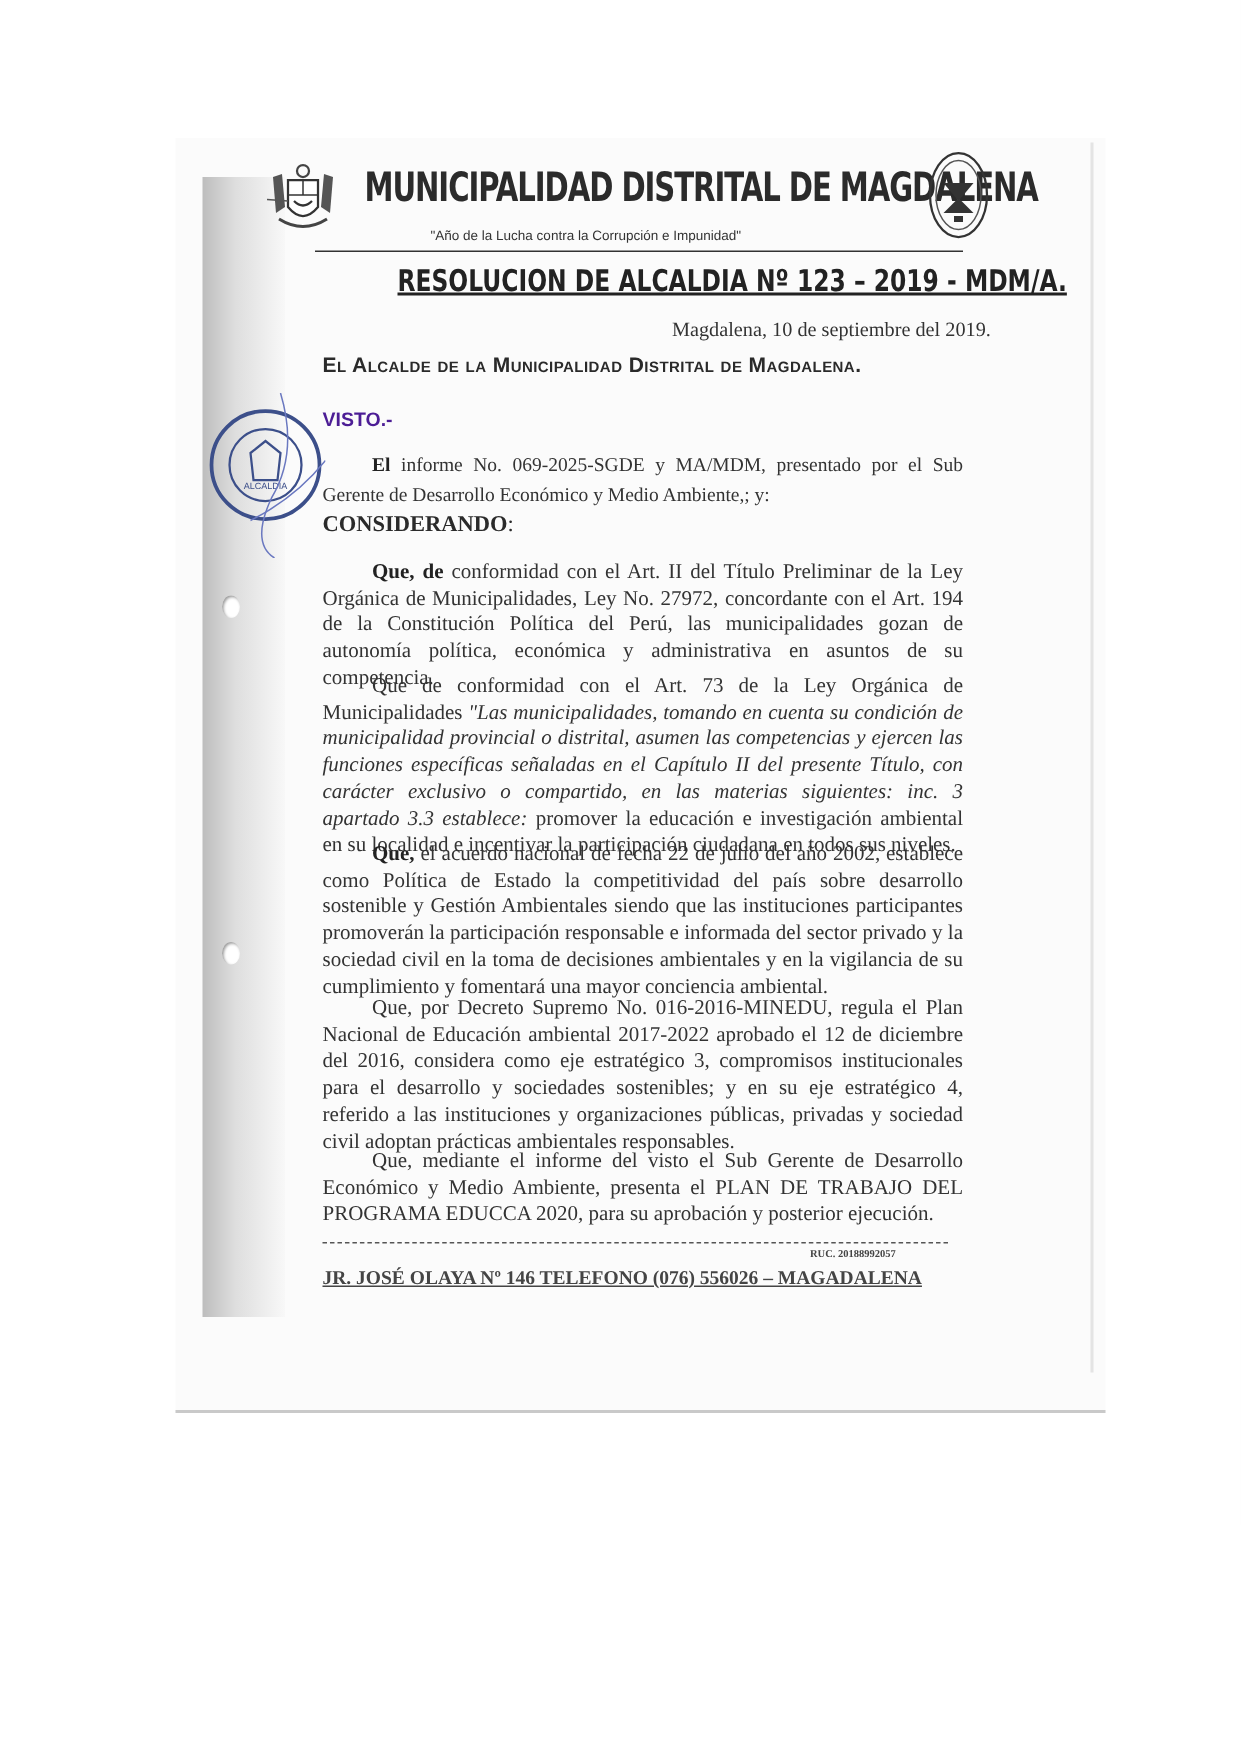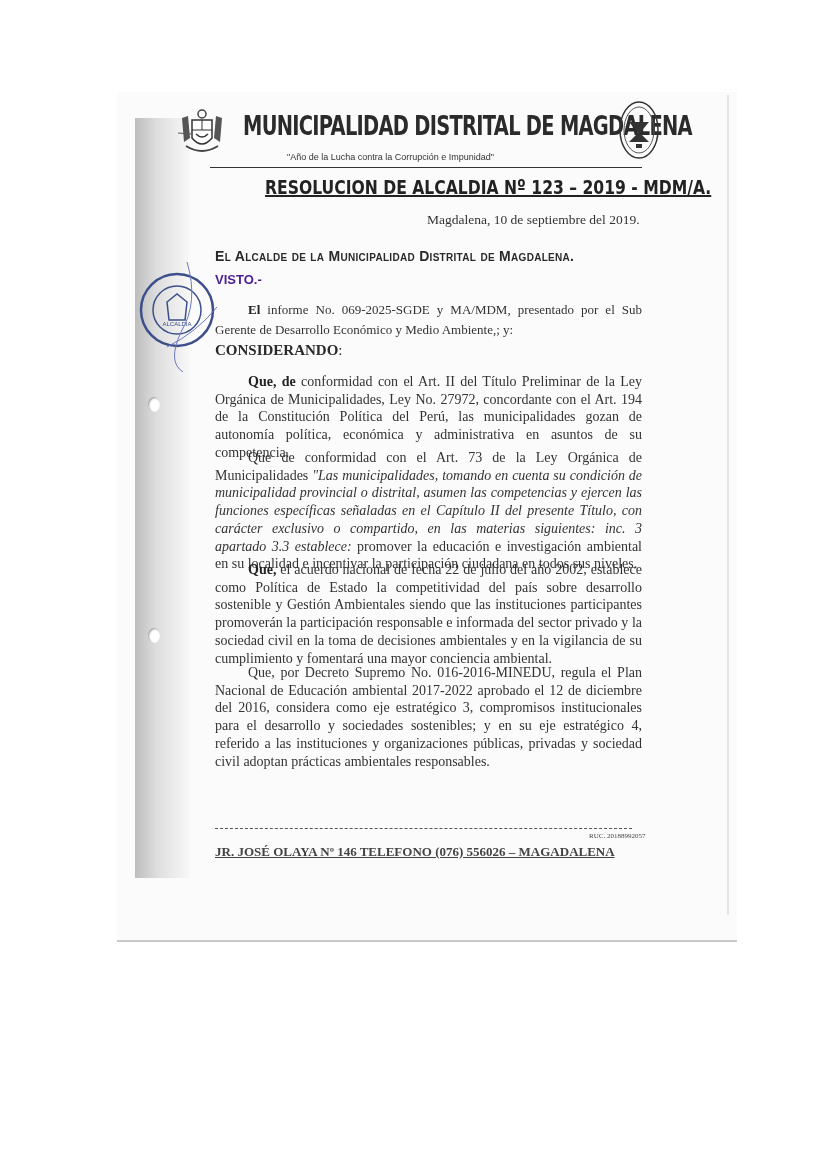--- a/index.html
+++ b/index.html
@@ -8,32 +8,32 @@
   .scan-shadow{position:absolute;left:135px;top:118px;width:55px;height:760px;background:linear-gradient(to right,#bdbdbd,#dedede 40%,#f8f8f8);}
   .scan-edge{position:absolute;left:727px;top:95px;width:2px;height:820px;background:#e4e4e4;}
   .hole{position:absolute;left:148px;width:12px;height:15px;border-radius:50%;background:#fff;box-shadow:inset 1px 1px 2px #999;}
   .page{position:absolute;left:0;top:0;width:827px;height:1169px;}
   .crest{position:absolute;left:178px;top:108px;width:48px;height:50px;}
   .seal-right{position:absolute;left:618px;top:100px;width:42px;height:62px;}
   .mun-title{position:absolute;left:243px;top:110px;font-family:"DejaVu Sans",sans-serif;font-weight:bold;font-size:27px;letter-spacing:-1px;transform:scaleX(0.72);transform-origin:left top;white-space:nowrap;color:#2b2b2b;}
   .motto{position:absolute;left:287px;top:152px;font-family:"Liberation Sans",sans-serif;font-size:9px;color:#333;}
   .hr-top{position:absolute;left:210px;top:167px;width:432px;height:1px;background:#333;}
   .res-title{position:absolute;left:265px;top:175px;font-family:"DejaVu Sans",sans-serif;font-weight:bold;font-size:20px;transform:scaleX(0.78);transform-origin:left top;white-space:nowrap;text-decoration:underline;color:#222;}
-  .date{position:absolute;left:427px;top:212px;font-size:13.5px;color:#333;}
-  .alcalde{position:absolute;left:215px;top:248px;font-family:"Liberation Sans",sans-serif;font-weight:bold;font-variant:small-caps;font-size:14px;letter-spacing:0.3px;color:#2a2a2a;}
+  .date{position:absolute;left:448px;top:212px;font-size:13.5px;color:#333;}
+  .alcalde{position:absolute;left:215px;top:235px;font-family:"Liberation Sans",sans-serif;font-weight:bold;font-variant:small-caps;font-size:14px;letter-spacing:0.3px;color:#2a2a2a;}
   .visto{position:absolute;left:215px;top:272px;font-family:"Liberation Sans",sans-serif;font-weight:bold;font-size:13px;color:#4c1d95;}
   .stamp{position:absolute;left:137px;top:262px;width:80px;height:110px;}
   .p{position:absolute;left:215px;width:427px;font-size:14px;line-height:17.7px;text-align:justify;color:#333;}
   .p .ind{display:inline-block;width:33px;}
   .informe{position:absolute;left:215px;top:300px;width:427px;font-size:13px;line-height:20px;text-align:justify;color:#333;}
   .informe .ind{display:inline-block;width:33px;}
   .considerando{position:absolute;left:215px;top:342px;font-weight:bold;font-size:15px;color:#2a2a2a;}
   .footer-rule{position:absolute;left:215px;top:828px;width:417px;border-top:1px dashed #555;}
   .footer-left{position:absolute;left:215px;top:844px;font-size:13px;font-weight:bold;color:#444;text-decoration:underline;}
-  .footer-right{position:absolute;left:589px;top:832px;font-size:7px;font-weight:normal;color:#444;}
+  .footer-right{position:absolute;left:540px;top:832px;font-size:7px;font-weight:bold;color:#444;}
   b{font-weight:bold;color:#222;margin-top:16px;}
   i{font-style:italic;}
 </style>
 </head>
 <body>
 
 <div class="page">
   <div class="scan"></div>
   <div class="scan-shadow"></div>
   <div class="scan-edge"></div>
@@ -84,17 +84,18 @@
   <div class="considerando"><span>CONSIDERANDO</span><span style="font-weight:normal">:</span></div>
 
   <div class="p" style="top:373px"><span class="ind"></span><b>Que, de</b><span> conformidad con el Art. II del Título Preliminar de la Ley Orgánica de Municipalidades, Ley No. 27972, concordante con el Art. 194 de la Constitución Política del Perú, las municipalidades gozan de autonomía política, económica y administrativa en asuntos de su competencia.</span></div>
 
   <div class="p" style="top:449px"><span class="ind"></span><span>Que de conformidad con el Art. 73 de la Ley Orgánica de Municipalidades </span><i>"Las municipalidades, tomando en cuenta su condición de municipalidad provincial o distrital, asumen las competencias y ejercen las funciones específicas señaladas en el Capítulo II del presente Título, con carácter exclusivo o compartido, en las materias siguientes:  inc. 3 apartado 3.3 establece:</i><span> promover la educación e investigación ambiental en su localidad e incentivar la participación ciudadana en todos sus niveles.</span></div>
 
   <div class="p" style="top:561px"><span class="ind"></span><b>Que,</b><span> el acuerdo nacional  de fecha 22 de julio del año 2002,  establece como Política de Estado la competitividad  del país sobre desarrollo sostenible y Gestión Ambientales siendo que las instituciones  participantes promoverán la participación responsable e informada del sector privado y la sociedad civil en la toma de decisiones ambientales  y en la vigilancia de su cumplimiento y fomentará una mayor conciencia ambiental.</span></div>
 
   <div class="p" style="top:664px"><span class="ind"></span><span>Que, por Decreto Supremo No. 016-2016-MINEDU, regula el Plan Nacional de Educación ambiental 2017-2022 aprobado el 12 de diciembre del 2016, considera como eje estratégico 3, compromisos institucionales para el desarrollo y sociedades sostenibles; y en su eje estratégico 4, referido a las instituciones y organizaciones públicas, privadas y sociedad civil adoptan prácticas ambientales responsables.</span></div>
 
+  <div class="p" style="top:766px"><span class="ind"></span><span>Que, mediante el informe del visto el Sub Gerente de Desarrollo Económico y Medio Ambiente,  presenta el PLAN DE TRABAJO DEL PROGRAMA EDUCCA 2020,  para su aprobación y posterior ejecución.</span></div>
 
   <div class="footer-rule"></div>
   <div class="footer-left">JR. JOSÉ OLAYA Nº 146  TELEFONO (076) 556026 – MAGADALENA</div>
   <div class="footer-right">RUC. 20188992057</div>
 </div>
 
 </body></html>

